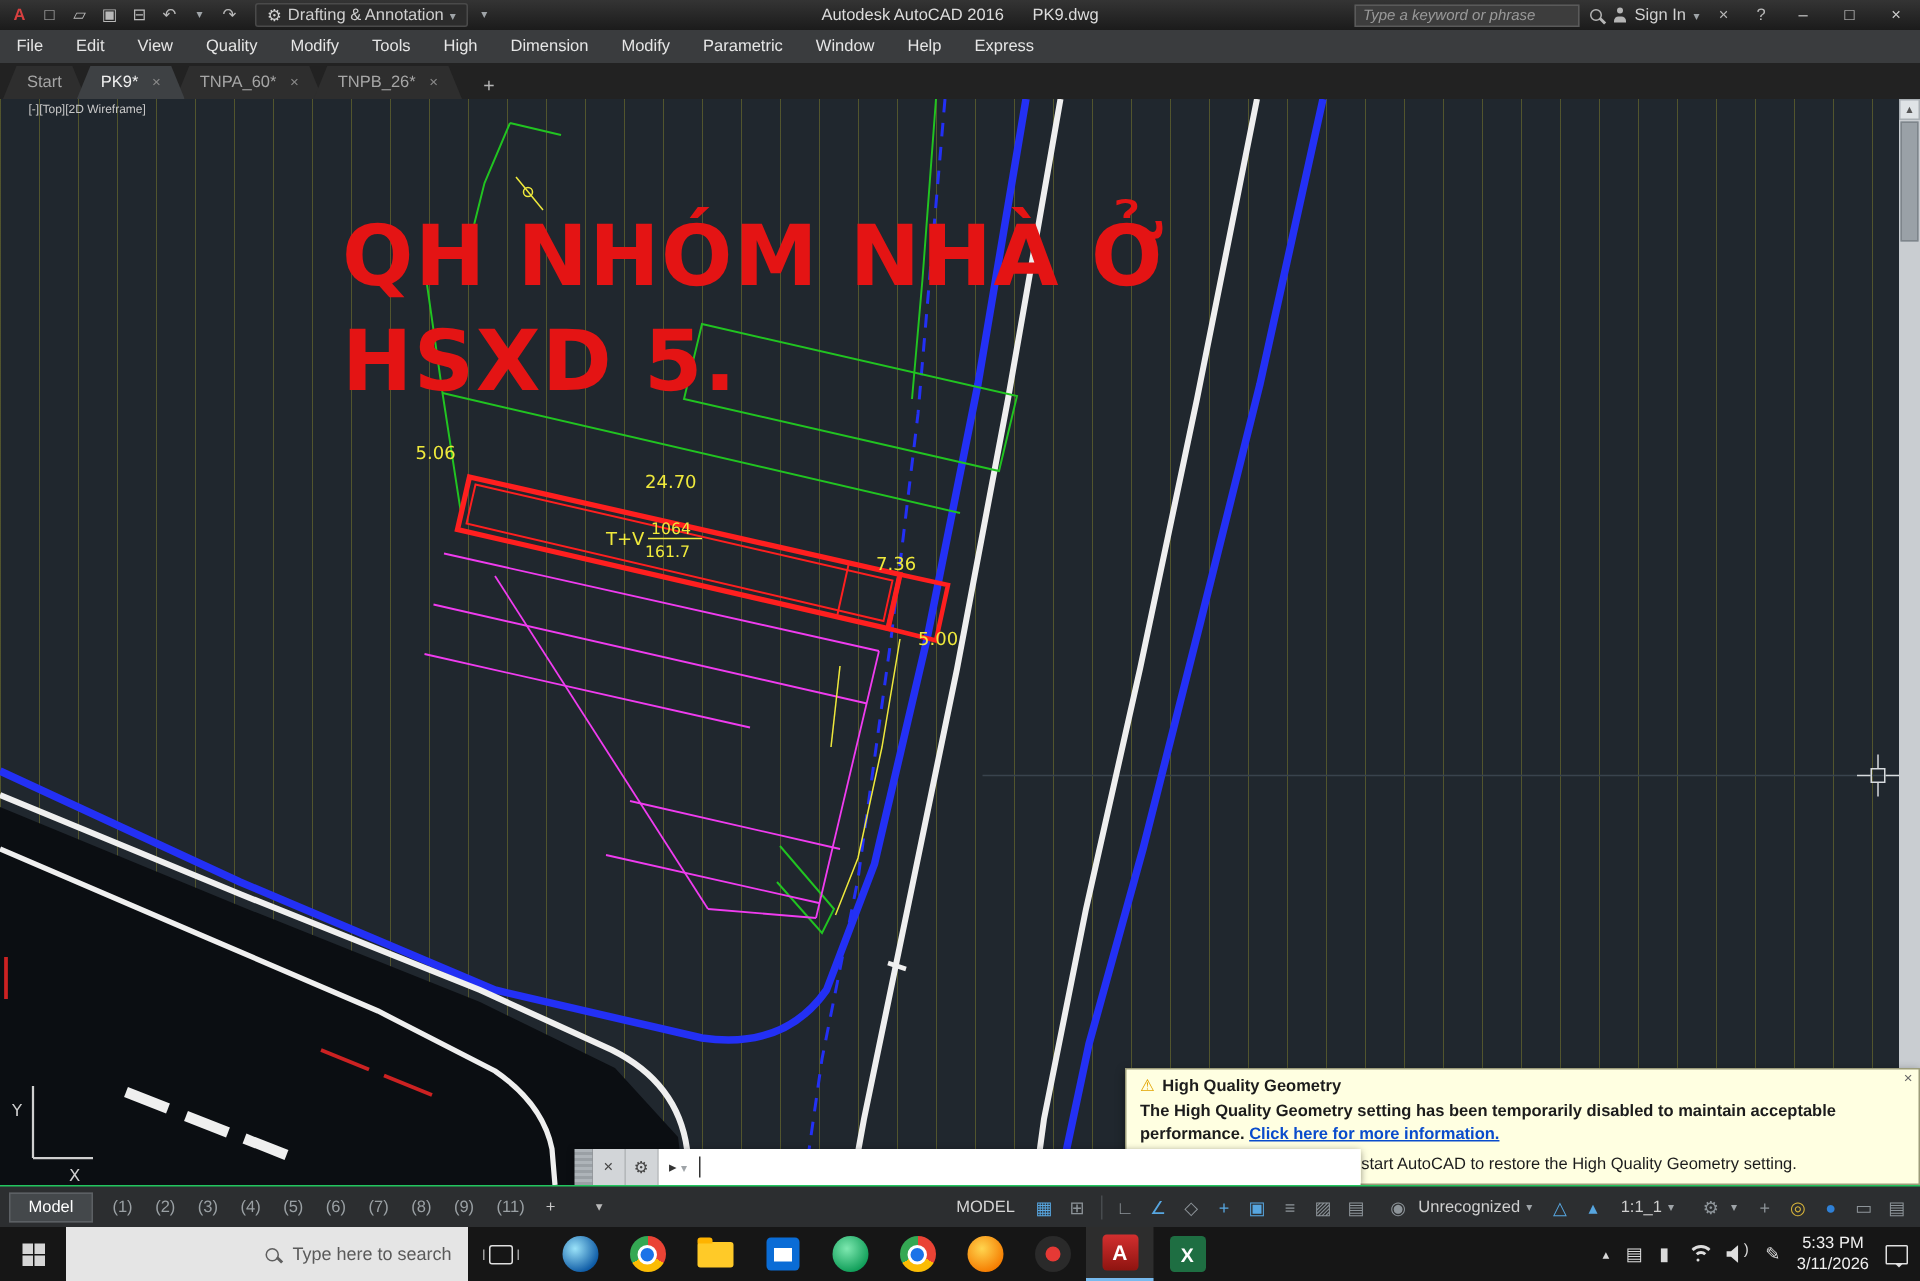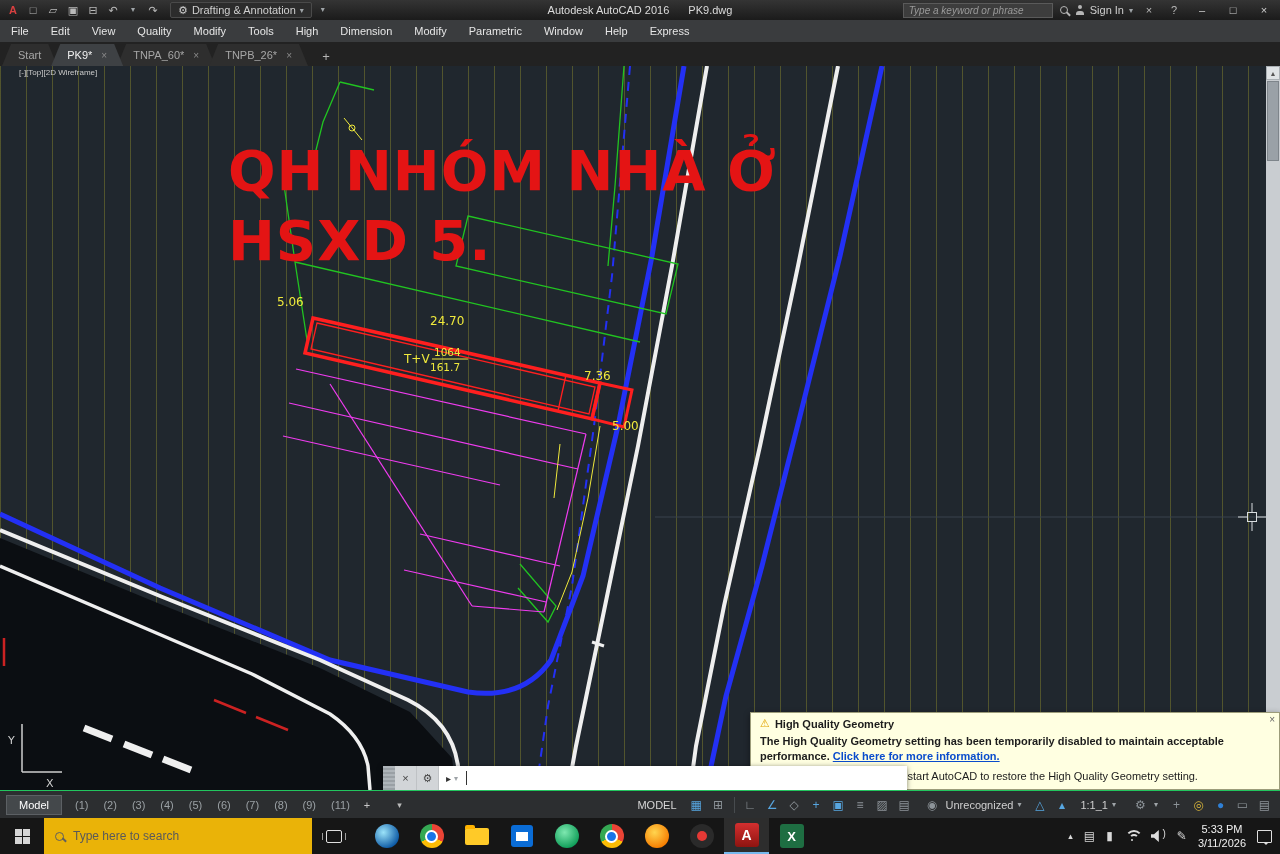--- a/index.html
+++ b/index.html
@@ -96,22 +96,22 @@
   .sicon.isolate { color:#d9b53a; }
   .sicon.hw { color:#2f80d6; }
   .sep { width:1px; height:16px; background:#474b4e; margin:0 3px; }
   .geo, .scale { display:flex; align-items:center; gap:4px; padding:0 6px; color:#cfcfcf; }
 
   
   .taskbar { height:36px; background:#161616; display:flex; align-items:center; color:#e6e6e6; }
   .tb-start { width:44px; height:36px; display:flex; align-items:center; justify-content:center; }
   .winlogo { display:grid; grid-template-columns:7px 7px; gap:1px; }
   .winlogo i { width:7px; height:7px; background:#d6d6d6; }
-  .tsearch { width:268px; height:36px; background:#eab308; display:flex; align-items:center;
-             gap:9px; padding:0 11px; color:#5a5a5a; font-size:12px; }
+  .tsearch { width:268px; height:36px; background:#e5e5e5; display:flex; align-items:center;
+             gap:9px; padding:0 11px; color:#5a5a5a; font-size:12px;justify-content:flex-end; }
   .mag2 { width:9px; height:9px; border:1.5px solid #5f5f5f; border-radius:50%; position:relative; }
   .mag2::after { content:""; position:absolute; width:5px; height:1.5px; background:#5f5f5f;
                  transform:rotate(45deg); right:-4px; bottom:-1px; }
   .taskview { width:44px; height:36px; display:flex; align-items:center; justify-content:center; }
   .tview { width:16px; height:13px; border:1.5px solid #e0e0e0; border-radius:2px; position:relative; }
   .tview::before { content:""; position:absolute; left:-5px; top:2px; height:7px; border-left:1.5px solid #9d9d9d; }
   .tview::after  { content:""; position:absolute; right:-5px; top:2px; height:7px; border-left:1.5px solid #9d9d9d; }
   .apps { display:flex; margin-left:8px; }
   .app { width:45px; height:36px; display:flex; align-items:center; justify-content:center; position:relative; }
   .app.active { background:#2d2d2d; border-bottom:2px solid #76b9ed; }

